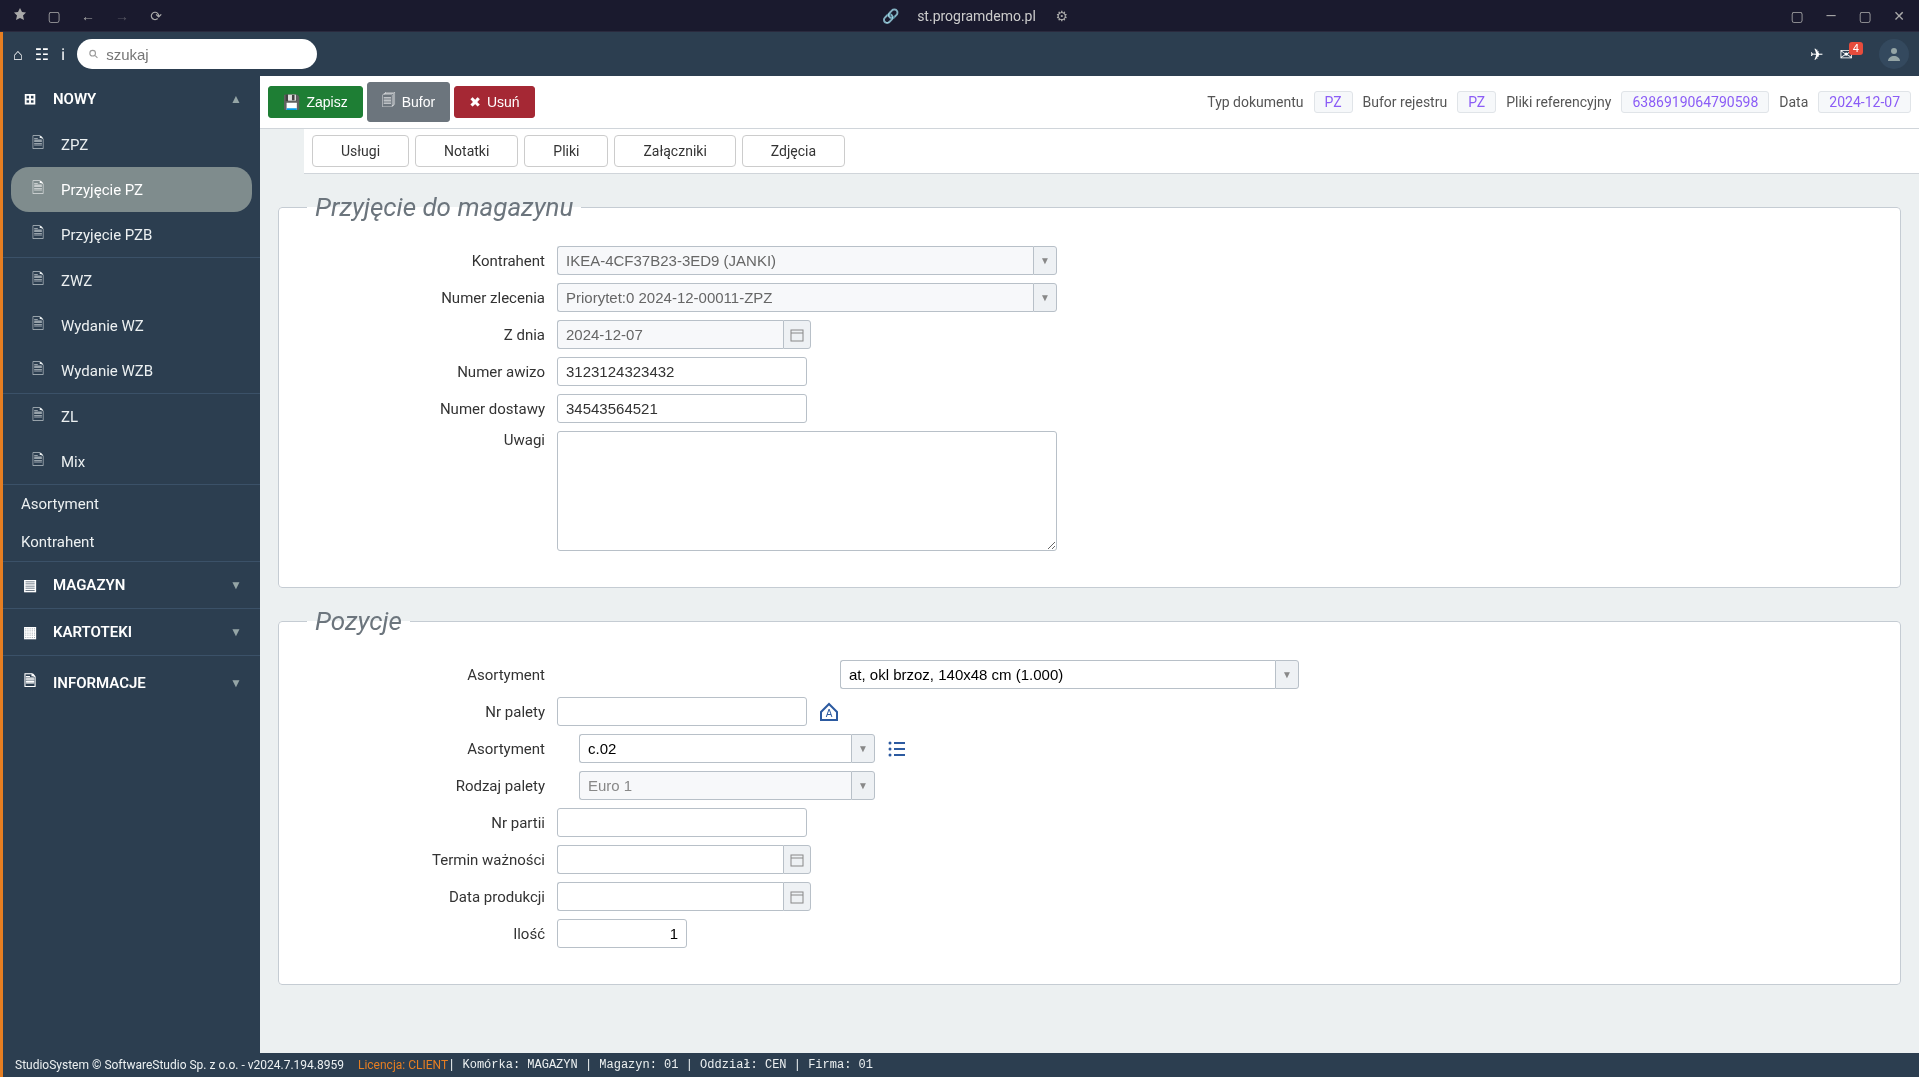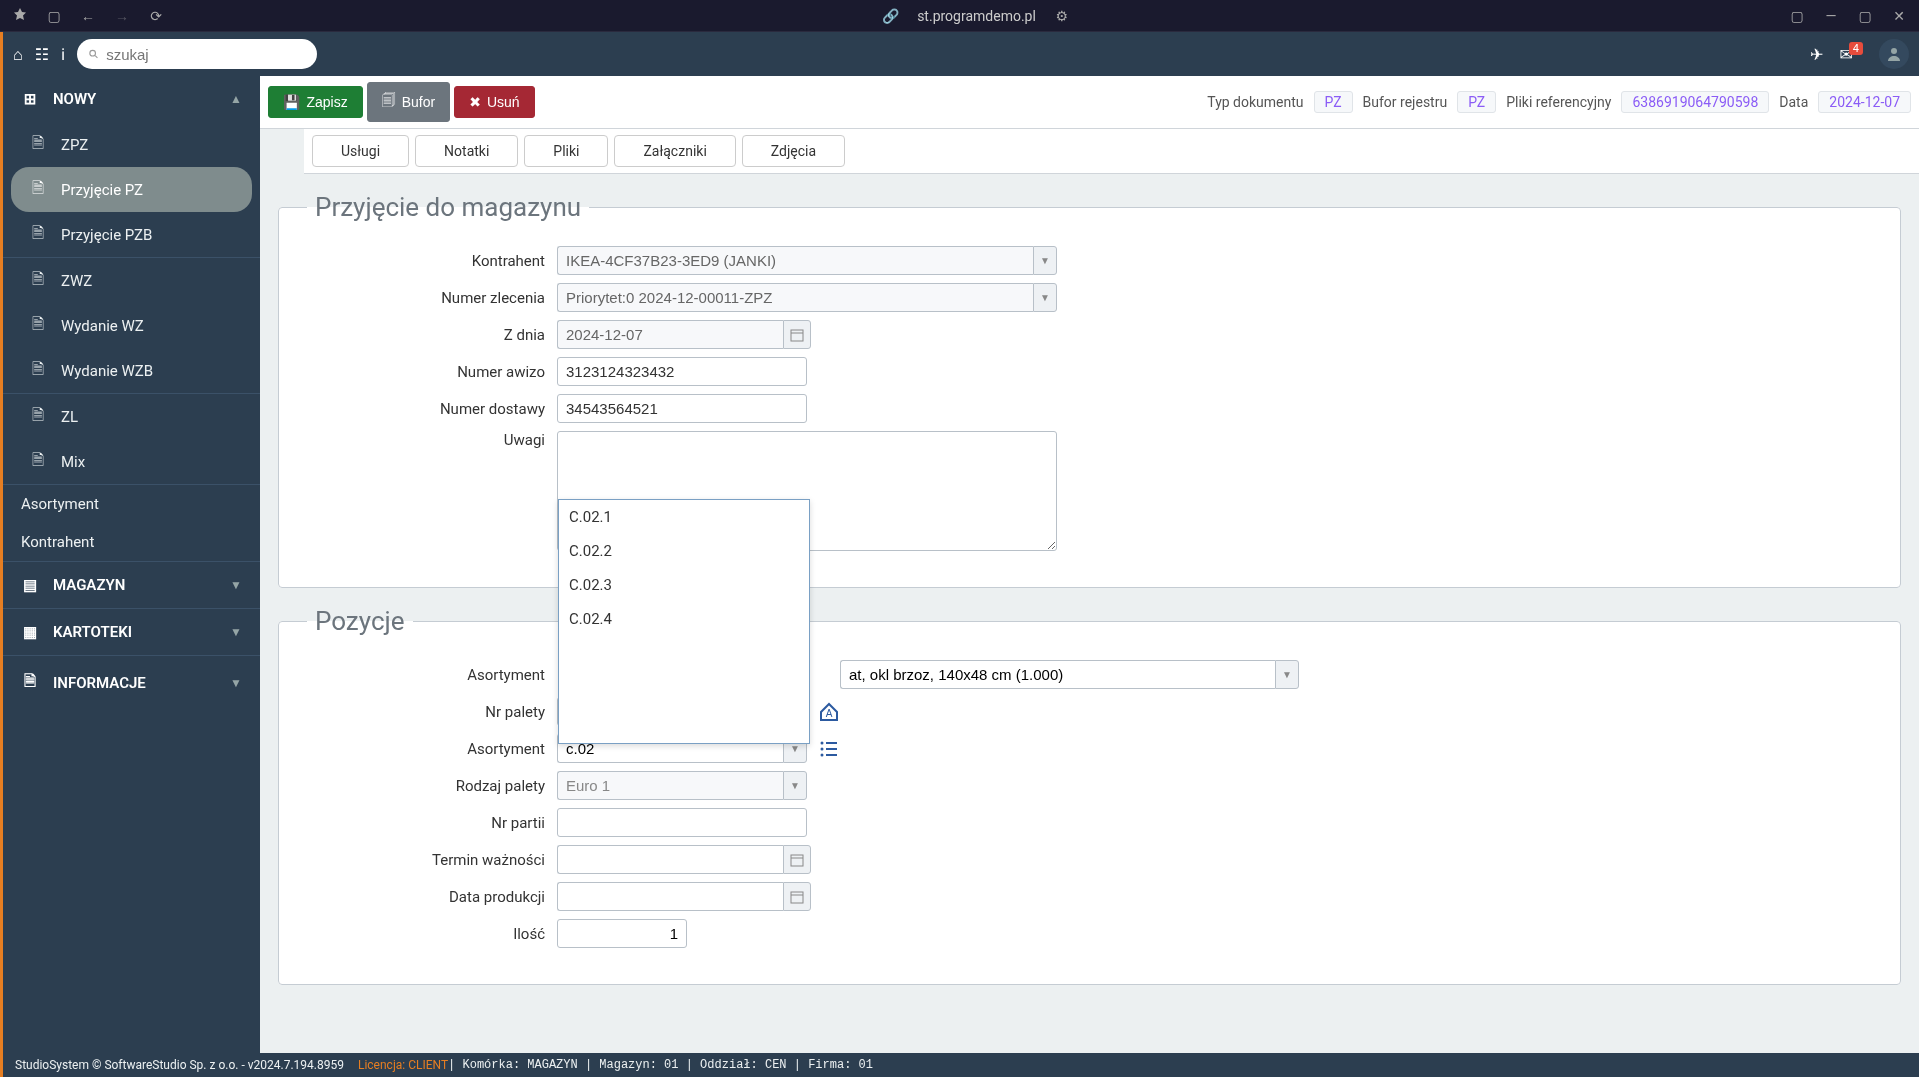--- a/index.html
+++ b/index.html
@@ -103,37 +103,37 @@
 
   .tab-row { display:flex; gap:6px; padding: 6px 8px; background:#fff; border-bottom: 1px solid #d0d5da; margin-left: 44px;}
   .tab {
     padding: 7px 28px; border:1px solid #ccc; background:#fff; border-radius:4px;
     font-size:14px; color:#333; cursor:pointer;
   }
 
   fieldset.panel {
     margin: 18px; border:1px solid #c5ccd3; border-radius:4px; background:#fff; padding: 24px 28px 28px 28px;
   }
-  fieldset.panel > legend { font-size: 26px; color:#6c757d; font-weight:400; padding: 0 8px;}
+  fieldset.panel > legend { font-size: 26px; color:#6c757d; font-weight:400; padding: 0 8px; font-style: italic;}
 
   .form-row { display:flex; align-items:center; margin-bottom: 8px; }
   .form-label { width: 250px; text-align:right; padding-right: 12px; color:#333; font-size:15px;}
   .form-control, .form-select, .form-textarea {
     border:1px solid #b8c0c8; border-radius:3px; padding: 5px 8px; font-size:15px; color:#333; background:#fff;
   }
   .form-control { width: 250px; }
   .form-combo { width: 500px; display:flex; }
   .form-combo input { flex:1; border:1px solid #b8c0c8; border-right:none; border-radius:3px 0 0 3px; padding:5px 8px; font-size:15px; background:#f7f8fa; color:#666;}
   .combo-btn { width:24px; border:1px solid #b8c0c8; background:#eef1f4; border-radius:0 3px 3px 0; color:#888; font-size:10px; display:flex; align-items:center; justify-content:center; cursor:pointer;}
   .date-wrap { display:flex; }
   .date-wrap input { width: 226px; border:1px solid #b8c0c8; border-right:none; border-radius:3px 0 0 3px; padding:5px 8px; font-size:15px; background:#f7f8fa; color:#666;}
   .date-btn { width:28px; border:1px solid #b8c0c8; background:#eef1f4; display:flex; align-items:center; justify-content:center; cursor:pointer; border-radius:0 3px 3px 0;}
   .form-textarea { width: 500px; height: 120px; resize: both; }
 
-  .form-select-sm { width: 250px; display:flex; }
+  .form-select-sm { width: 296px; display:flex;margin-left:22px; }
   .form-select-sm input { flex:1; border:1px solid #b8c0c8; border-right:none; border-radius:3px 0 0 3px; padding:5px 8px; font-size:15px;}
   .num-input { width: 130px; border:1px solid #b8c0c8; border-radius:3px; padding:5px 8px; text-align:right; font-size:15px;}
 
   .side-btn { margin-left: 8px; width:28px; height:28px; display:inline-flex; align-items:center; justify-content:center; cursor:pointer; border:none; background:transparent; font-size:18px; color:#2c5aa0;}
 
   
   .dropdown-pop {
     position:absolute; background:#fff; border:1px solid #7aa0c4;
     box-shadow: 0 2px 6px rgba(0,0,0,.15); z-index:1000; width: 252px;
   }
@@ -429,26 +429,20 @@
               </svg>
           </div>
         </div>
       </div>
       <div class="form-row">
         <div class="form-label">Ilość</div>
         <input class="num-input" value="1" style="">
       </div>
     </fieldset>
 
-    <div class="dropdown-pop" id="lokal-pop" style="left:558px; top:499px; height:245px;">
-      <div class="dd-opt">C.02.1</div>
-      <div class="dd-opt">C.02.2</div>
-      <div class="dd-opt">C.02.3</div>
-      <div class="dd-opt">C.02.4</div>
-    </div>
 
   </div>
 </div>
 
 <div class="app-footer">
   <div class="footer-left">
     <span>StudioSystem © SoftwareStudio Sp. z o.o. - v2024.7.194.8959</span>
     <span class="lic">Licencja: CLIENT</span>
   </div>
   <div class="footer-right">| Komórka: MAGAZYN | Magazyn: 01 | Oddział: CEN | Firma: 01</div>

